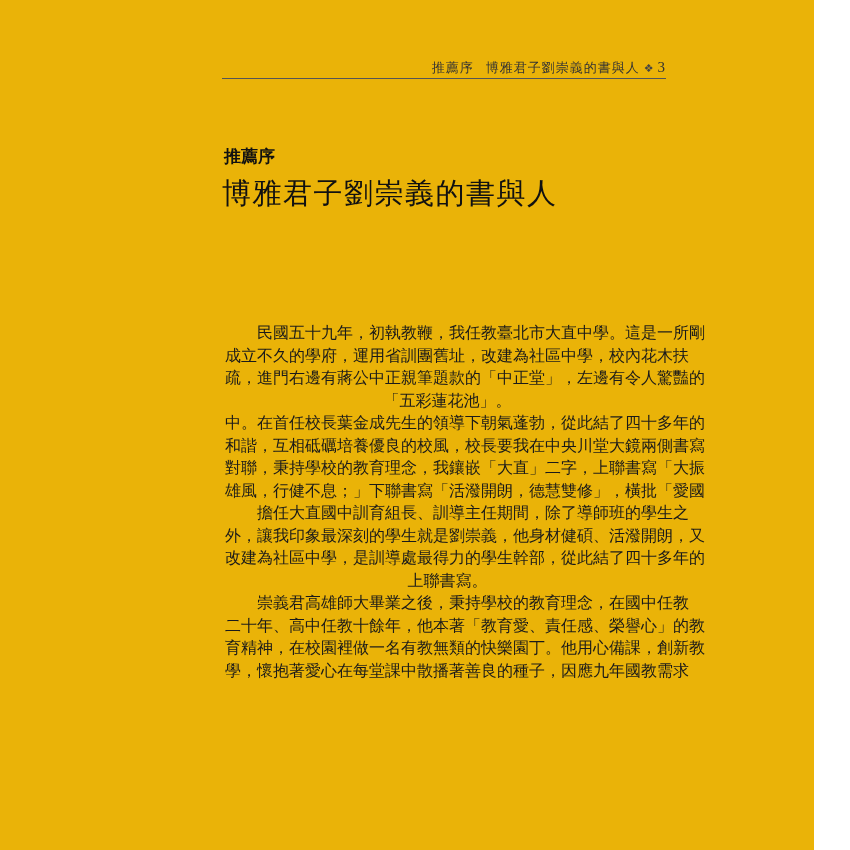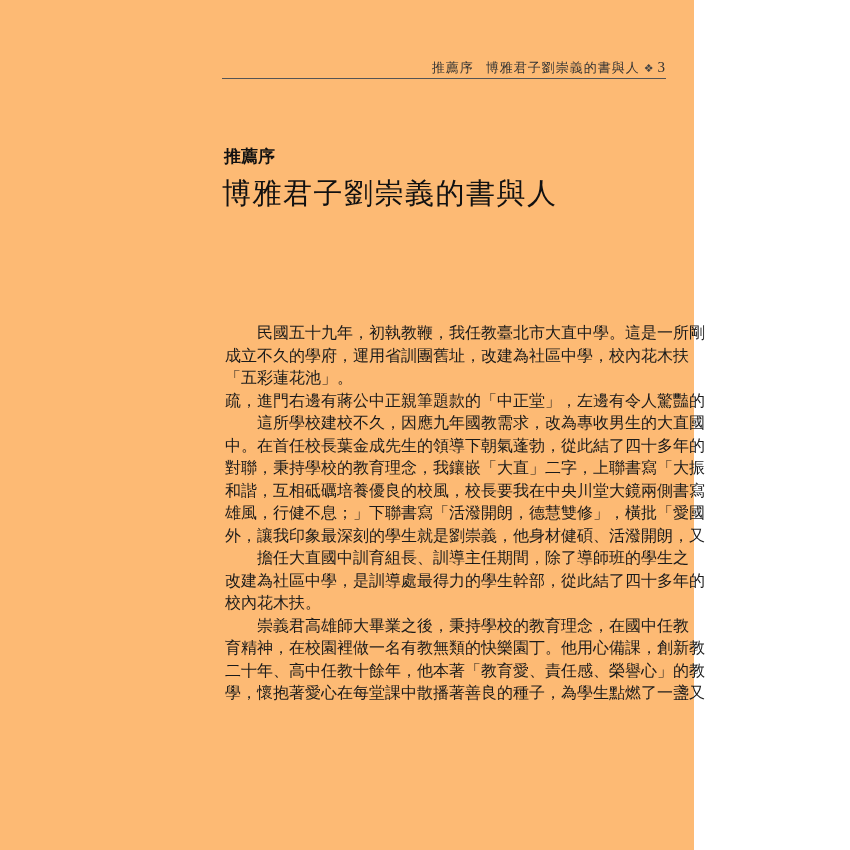--- a/index.html
+++ b/index.html
@@ -1,17 +1,17 @@
 <!DOCTYPE html>
 <html><head>
 <meta charset="utf-8">
 <style>
   html, body { margin: 0; padding: 0; background: #ffffff; }
   body { width: 850px; height: 850px; position: relative; overflow: hidden; }
-  .page { position: absolute; left: 0; top: 0; width: 694px; height: 850px; background: #fdba74; text-decoration: underline; }
+  .page { position: absolute; left: 0; top: 0; width: 814px; height: 850px; background: #eab308; text-decoration: underline; }
   .running-header {
     position: absolute; left: 222px; top: 58px; width: 444px; height: 20px;
     border-bottom: 1.5px solid #555;
     text-align: right;
     font-family: "DejaVu Serif", serif; font-size: 13px; color: #333;
     letter-spacing: 1px; line-height: 18px;
   }
   .running-header .sep { display: inline-block; width: 12px; }
   .running-header .ornament { font-size: 11px; margin: 0 3px 0 4px; color: #444; }
   .running-header .pageno { font-family: "Liberation Serif", serif; font-size: 15px; }
@@ -20,57 +20,57 @@
     font-family: "DejaVu Sans", sans-serif; font-weight: bold; font-size: 17px; color: #111;
   }
   .title {
     position: absolute; left: 222px; top: 174px;
     font-family: "DejaVu Sans", sans-serif; font-size: 29px; color: #111; letter-spacing: 1.5px;
   }
   .body-text {
     position: absolute; left: 225px; top: 322px; width: 445px;
     font-family: "DejaVu Serif", serif; font-size: 16px; color: #1a1a1a;
     line-height: 22.5px;
+    text-align: center;
   }
   .line { display: block; white-space: nowrap; }
   .line.first { padding-left: 32px; }
 </style>
 </head>
 <body>
 
 <div class="page">
 
   <div class="running-header">
     <span>推薦序</span><span class="sep"></span><span>博雅君子劉崇義的書與人</span><span class="ornament">❖</span><span class="pageno">3</span>
   </div>
 
   <div class="kicker">推薦序</div>
   <div class="title">博雅君子劉崇義的書與人</div>
 
   <div class="body-text">
     <div>
       <span class="line first">民國五十九年，初執教鞭，我任教臺北市大直中學。這是一所剛</span>
       <span class="line">成立不久的學府，運用省訓團舊址，改建為社區中學，校內花木扶</span>
+      <span class="line">疏，進門右邊有蔣公中正親筆題款的「中正堂」，左邊有令人驚豔的</span>
       <span class="line">「五彩蓮花池」。</span>
-      <span class="line">疏，進門右邊有蔣公中正親筆題款的「中正堂」，左邊有令人驚豔的</span>
     </div>
     <div>
-      <span class="line first">這所學校建校不久，因應九年國教需求，改為專收男生的大直國</span>
       <span class="line">中。在首任校長葉金成先生的領導下朝氣蓬勃，從此結了四十多年的</span>
+      <span class="line">和諧，互相砥礪培養優良的校風，校長要我在中央川堂大鏡兩側書寫</span>
       <span class="line">對聯，秉持學校的教育理念，我鑲嵌「大直」二字，上聯書寫「大振</span>
-      <span class="line">和諧，互相砥礪培養優良的校風，校長要我在中央川堂大鏡兩側書寫</span>
       <span class="line">雄風，行健不息；」下聯書寫「活潑開朗，德慧雙修」，橫批「愛國</span>
     </div>
     <div>
+      <span class="line first">擔任大直國中訓育組長、訓導主任期間，除了導師班的學生之</span>
       <span class="line">外，讓我印象最深刻的學生就是劉崇義，他身材健碩、活潑開朗，又</span>
-      <span class="line first">擔任大直國中訓育組長、訓導主任期間，除了導師班的學生之</span>
       <span class="line">改建為社區中學，是訓導處最得力的學生幹部，從此結了四十多年的</span>
-      <span class="line">校內花木扶。</span>
+      <span class="line">上聯書寫。</span>
     </div>
     <div>
       <span class="line first">崇義君高雄師大畢業之後，秉持學校的教育理念，在國中任教</span>
+      <span class="line">二十年、高中任教十餘年，他本著「教育愛、責任感、榮譽心」的教</span>
       <span class="line">育精神，在校園裡做一名有教無類的快樂園丁。他用心備課，創新教</span>
-      <span class="line">二十年、高中任教十餘年，他本著「教育愛、責任感、榮譽心」的教</span>
-      <span class="line">學，懷抱著愛心在每堂課中散播著善良的種子，為學生點燃了一盞又</span>
+      <span class="line">學，懷抱著愛心在每堂課中散播著善良的種子，因應九年國教需求</span>
     </div>
   </div>
 
 </div>
 
 </body></html>

